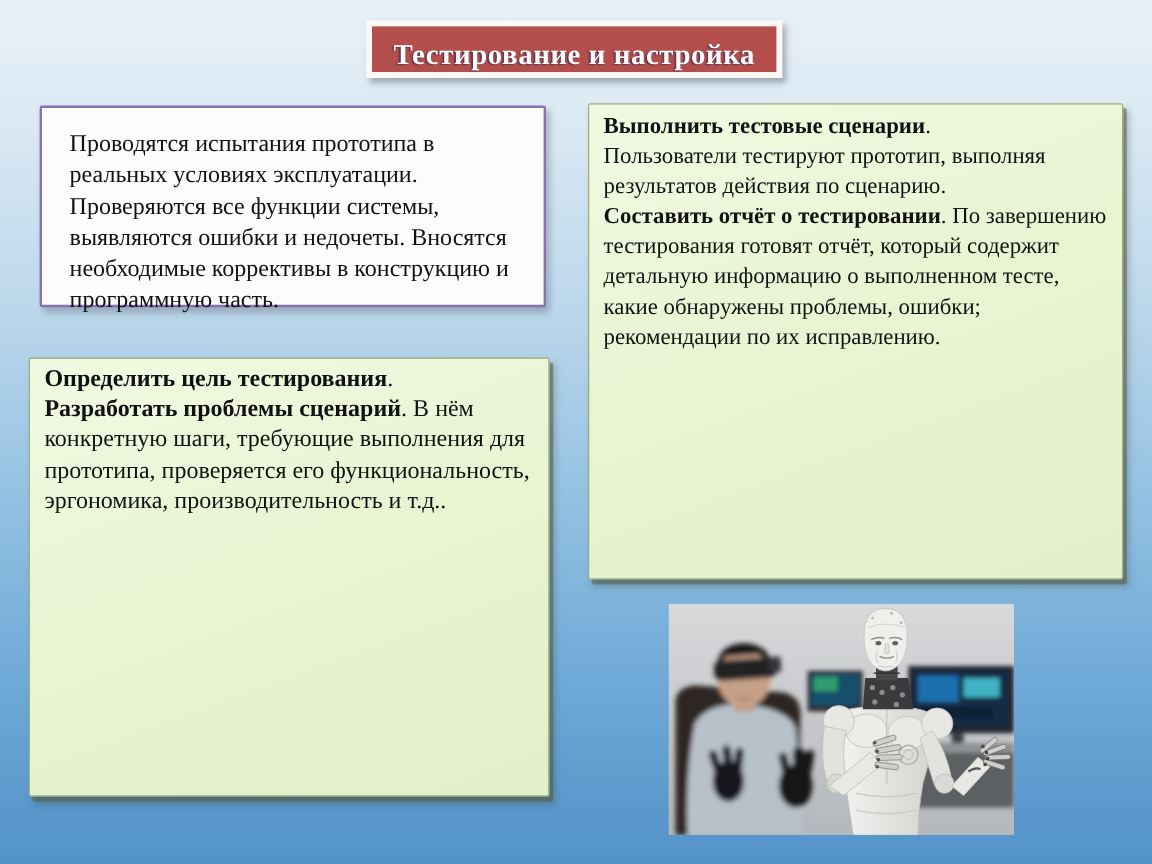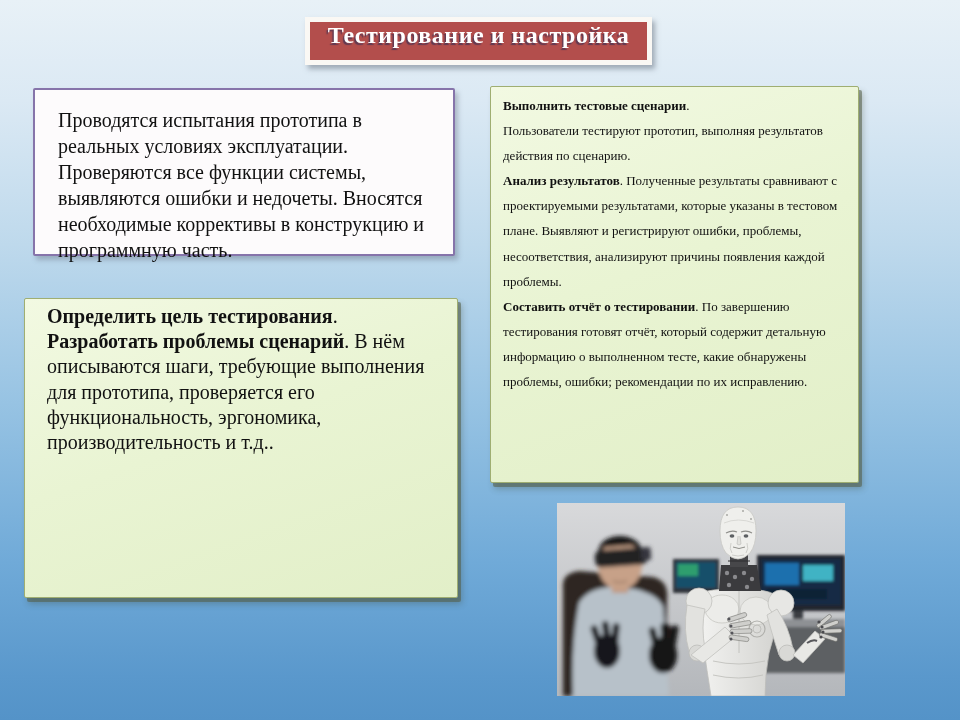--- a/index.html
+++ b/index.html
@@ -8,47 +8,47 @@
     font-family:"Liberation Serif","DejaVu Serif",serif;color:#111;
     background:linear-gradient(180deg,#e8f1f7 0%,#dbe9f4 14%,#bed9ec 34%,#97c3e3 56%,#70aad8 78%,#5a98cc 94%,#5493c8 100%);
   }
   
   .title-frame{
     position:absolute;left:305px;top:17px;width:347px;height:48px;
     background:#faf8f4;box-shadow:3px 4px 5px rgba(96,106,120,.5);
   }
   .title-inner{
     position:absolute;left:5px;top:5px;right:5px;bottom:5px;
-    background:#b34e4c;display:flex;align-items:flex-start;justify-content:center;
+    background:#b34e4c;display:flex;align-items:flex-end;justify-content:center;
   }
   .title-text{
     font-size:24px;font-weight:bold;color:#fff;letter-spacing:.5px;white-space:nowrap;
     text-shadow:-1.5px 1.5px 1px rgba(30,40,85,.55);
   }
   
   .box{position:absolute;box-sizing:border-box;}
   .intro-box{
     left:33px;top:88px;width:422px;height:168px;
     background:#fdfbfc;border:2px solid #8674aa;border-radius:2px;
     padding:6px 12px;font-size:20px;line-height:26px;
     box-shadow:3px 4px 5px rgba(100,108,125,.4);
   }
   .intro-box p{margin:11px;}
   .green{
     background:linear-gradient(160deg,#f2f9e2 0%,#e9f4d3 45%,#e2efc8 100%);
     border:1px solid #9fae72;border-radius:2px;
     box-shadow:3px 4px 0 rgba(84,92,70,.55),4px 6px 6px rgba(60,70,50,.3);
   }
   .left-steps{
-    left:24px;top:298px;width:434px;height:300px;
-    padding:5px 22px;font-size:20px;line-height:25.2px;
+    left:24px;top:298px;width:434px;height:366px;
+    padding:5px 12px;font-size:20px;line-height:25.2px;
   }
   .right-steps{
-    left:490px;top:86px;width:369px;height:397px;
-    padding:6px 12px;font-size:13px;line-height:25.1px;
+    left:490px;top:86px;width:446px;height:397px;
+    padding:6px 12px;font-size:19px;line-height:25.1px;
   }
   .para{margin:0;}
   .b{font-weight:bold;}
   
   .photo{
     position:absolute;left:557px;top:503px;width:288px;height:193px;margin:0;
     overflow:hidden;
   }
   .photo svg{display:block;}
 </style>
@@ -62,27 +62,26 @@
       <span class="title-text">Тестирование и настройка</span>
     </div>
   </div>
 
   <div class="box intro-box">
     <p>Проводятся испытания прототипа в реальных условиях эксплуатации. Проверяются все функции системы, выявляются ошибки и недочеты. Вносятся необходимые коррективы в конструкцию и программную часть.</p>
   </div>
 
   <div class="box green left-steps">
       <div class="para"><span class="b">Определить цель тестирования</span><span>.</span></div>
-      <div class="para"><span class="b">Разработать проблемы сценарий</span><span>. В нём описываются шаги, требующие выполнения для прототипа, проверяется его функциональность, эргономика, производительность и т.д..</span></div>
+      <div class="para"><span class="b">Разработать проблемы сценарий</span><span>. В нём конкретную шаги, требующие выполнения для прототипа, проверяется его функциональность, эргономика, производительность и т.д..</span></div>
     </div>
 
   <div class="box green right-steps">
       <div class="para"><span class="b">Выполнить тестовые сценарии</span><span>.</span></div>
       <div class="para"><span>Пользователи тестируют прототип, выполняя результатов действия по сценарию.</span></div>
-      <div class="para"><span class="b">Анализ результатов</span><span>. Полученные результаты сравнивают с проектируемыми результатами, которые указаны в тестовом плане. Выявляют и регистрируют ошибки, проблемы, несоответствия, анализируют причины появления каждой проблемы.</span></div>
       <div class="para"><span class="b">Составить отчёт о тестировании</span><span>. По завершению тестирования готовят отчёт, который содержит детальную информацию о выполненном тесте, какие обнаружены проблемы, ошибки; рекомендации по их исправлению.</span></div>
     </div>
 
   <figure class="photo" aria-label="Человек в VR-гарнитуре тестирует человекоподобного робота">
     <svg width="288" height="193" viewBox="0 0 288 193" xmlns="http://www.w3.org/2000/svg">
       <defs>
         <linearGradient id="wallg" x1="0" y1="0" x2="0" y2="1">
           <stop offset="0" stop-color="#d8d9db"></stop>
             <stop offset="1" stop-color="#b4b7bb"></stop>
         </linearGradient>

